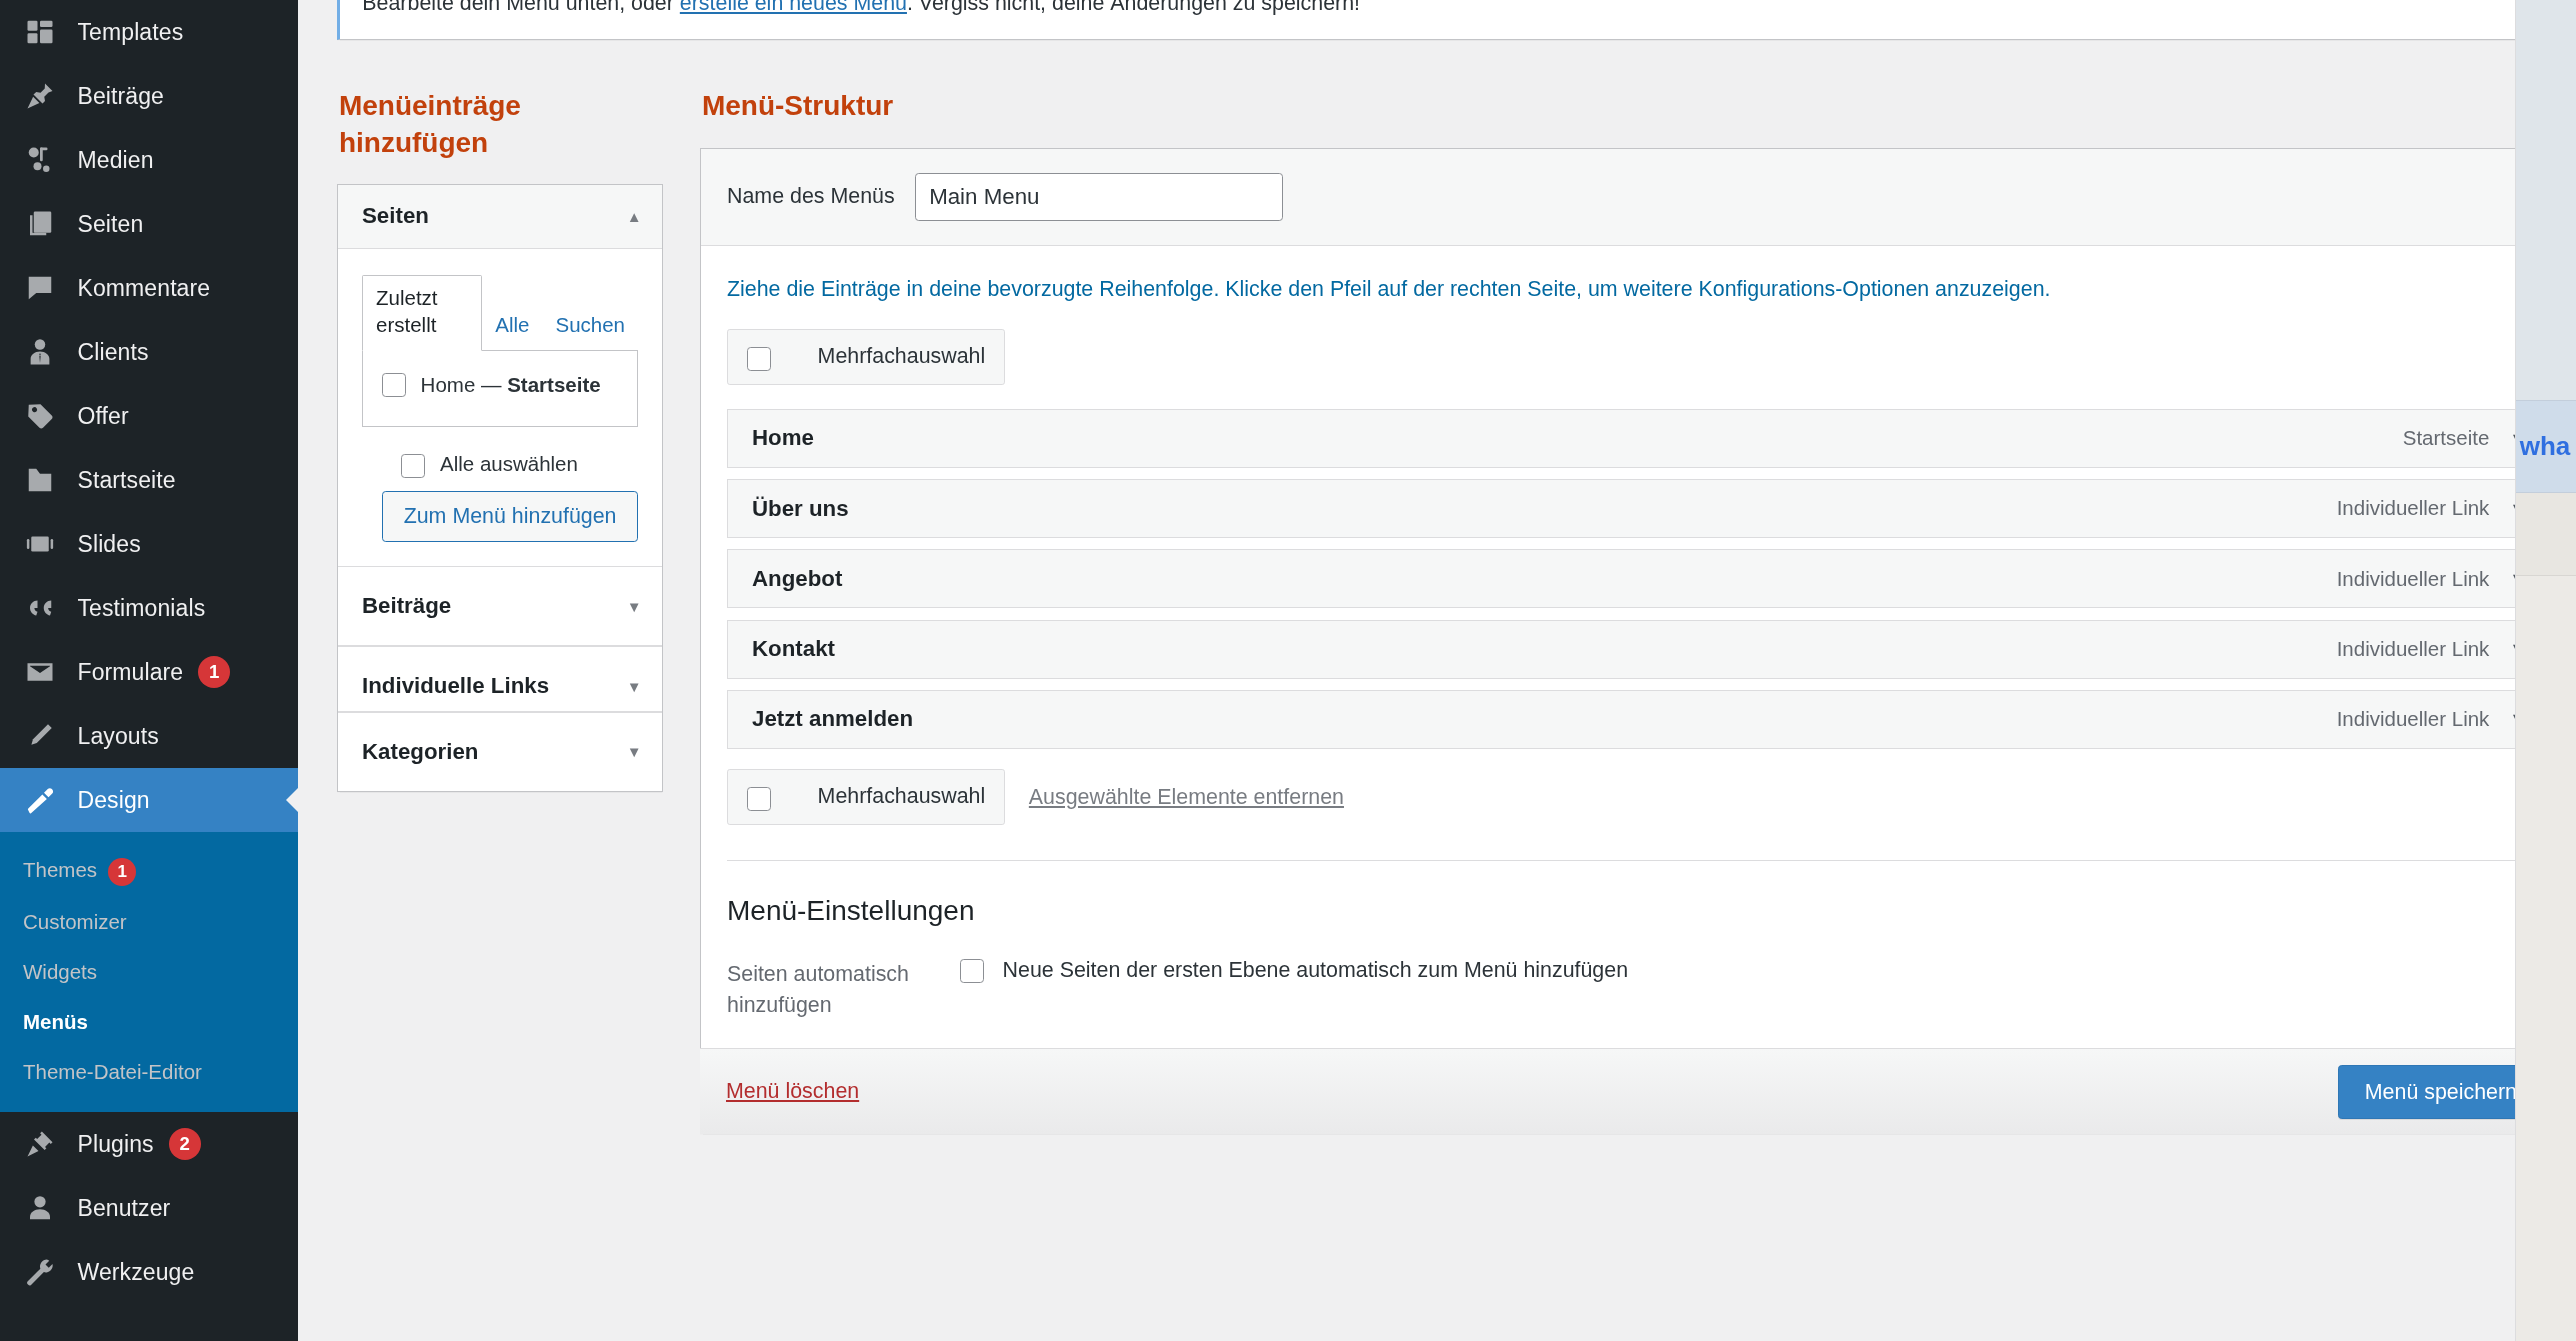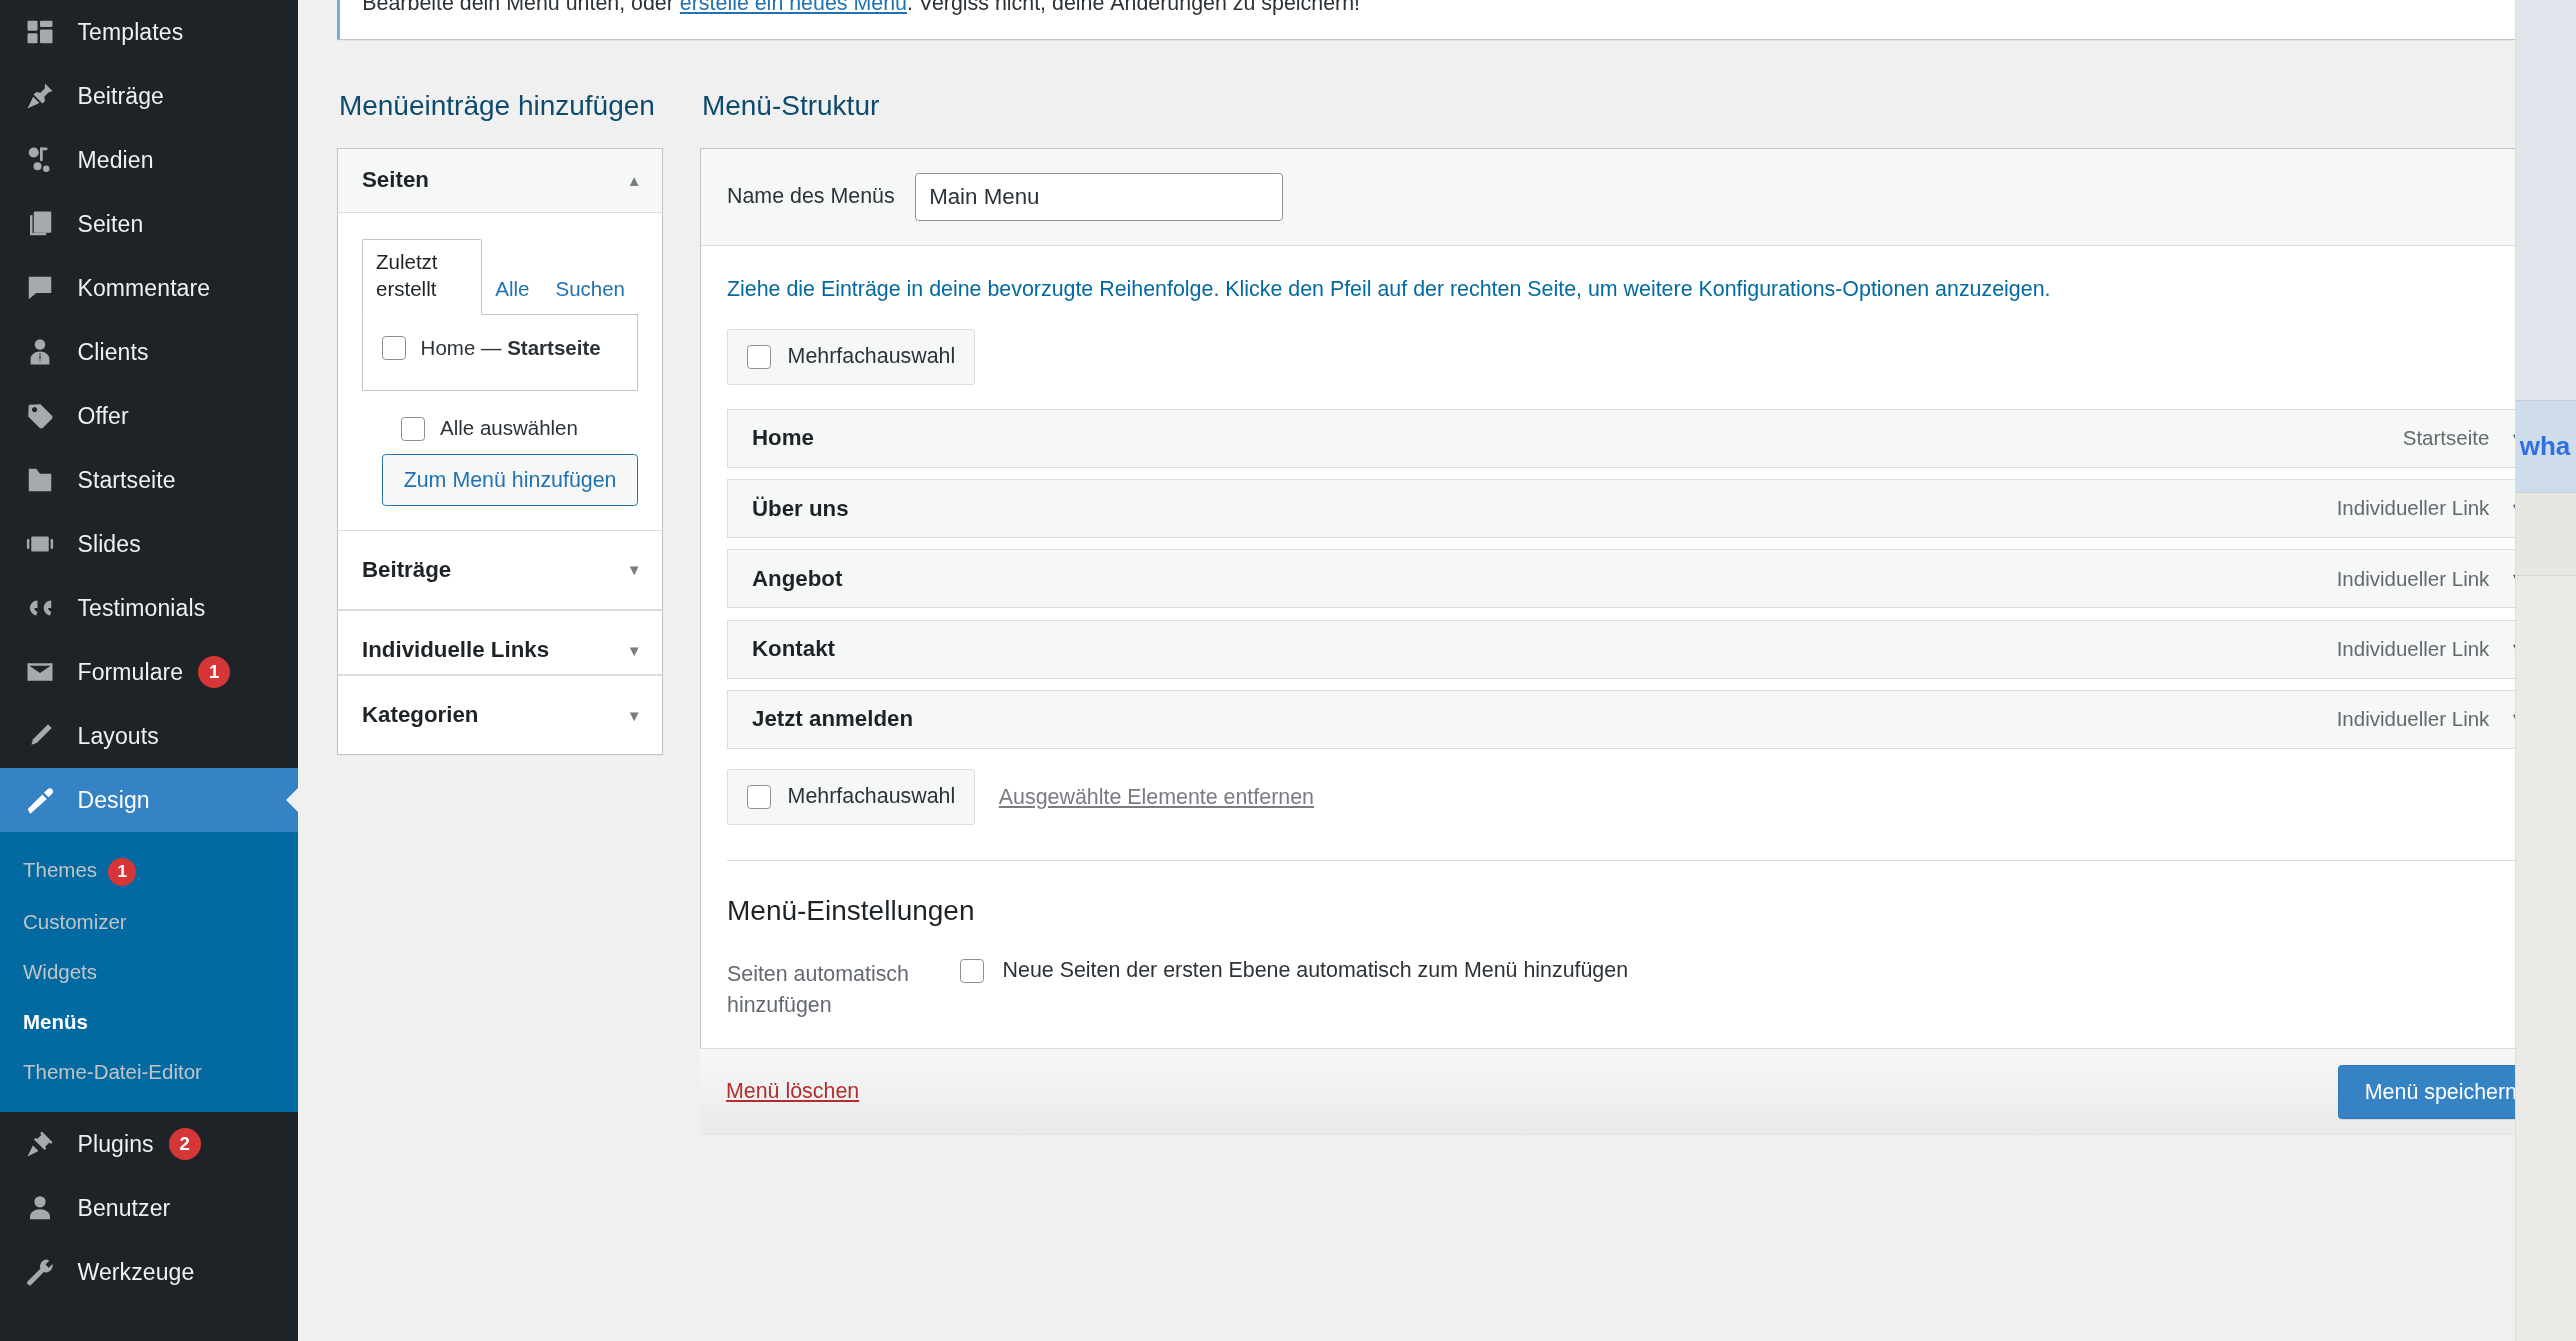--- a/index.html
+++ b/index.html
@@ -69,21 +69,21 @@
     box-shadow: 0 0.9px 0.9px rgba(0,0,0,.04);
     white-space: nowrap; overflow: hidden;
   }
   .notice a { color: #2271b1; text-decoration: underline; }
 
   .columns { display: flex; margin-top: 48px; align-items: flex-start; }
   .col-left { width: 326px; min-width: 326px; }
   .col-right { flex: 1; margin-left: 37px; position: relative; }
 
   .col-title {
-    font-size: 28px; font-weight: 400; color: #0c4a6e;
+    font-size: 28px; font-weight: 700; color: #c2410c;
     margin: 0 0 23px 1.9px; line-height: 1.3;
   }
 
   
   .accordion {
     background: #fff; border: 0.9px solid #c3c4c7;
     box-shadow: 0 0.9px 0.9px rgba(0,0,0,.04);
   }
   .acc-head {
     display: flex; align-items: center; justify-content: space-between;
@@ -140,24 +140,25 @@
   .text-input {
     width: 368px; height: 48px; padding: 5.6px 13px;
     font-size: 22.3px; color: #2c3338;
     border: 0.9px solid #8c8f94; border-radius: 3.7px; background: #fff;
     font-family: "Liberation Sans", sans-serif; outline: none;
   }
   .panel-body { padding: 28px 26px 0 26px; }
   .help-text { font-size: 21.4px; color: #0369a1; line-height: 1.48; max-width: 1396px; }
 
   .bulk-toggle {
-    display: inline-flex; align-items: center;
+    display: inline-flex; align-items: flex-end;
     background: #f6f7f7; border: 0.9px solid #dcdcde;
     border-radius: 2.8px; padding: 13px 18.6px; margin-top: 24px;
     cursor: pointer;
+    gap: 30px;
   }
   .bulk-toggle .chk { margin-right: 17px; }
   .bulk-toggle .chk-label { font-size: 21.4px; }
 
   .menu-items { margin-top: 24px; }
   .menu-item {
     background: #f6f7f7; border: 0.9px solid #dcdcde;
     margin-bottom: 11.2px; height: 59px;
     display: flex; align-items: center; justify-content: space-between;
     padding: 0 22.3px 0 24px; cursor: move;

